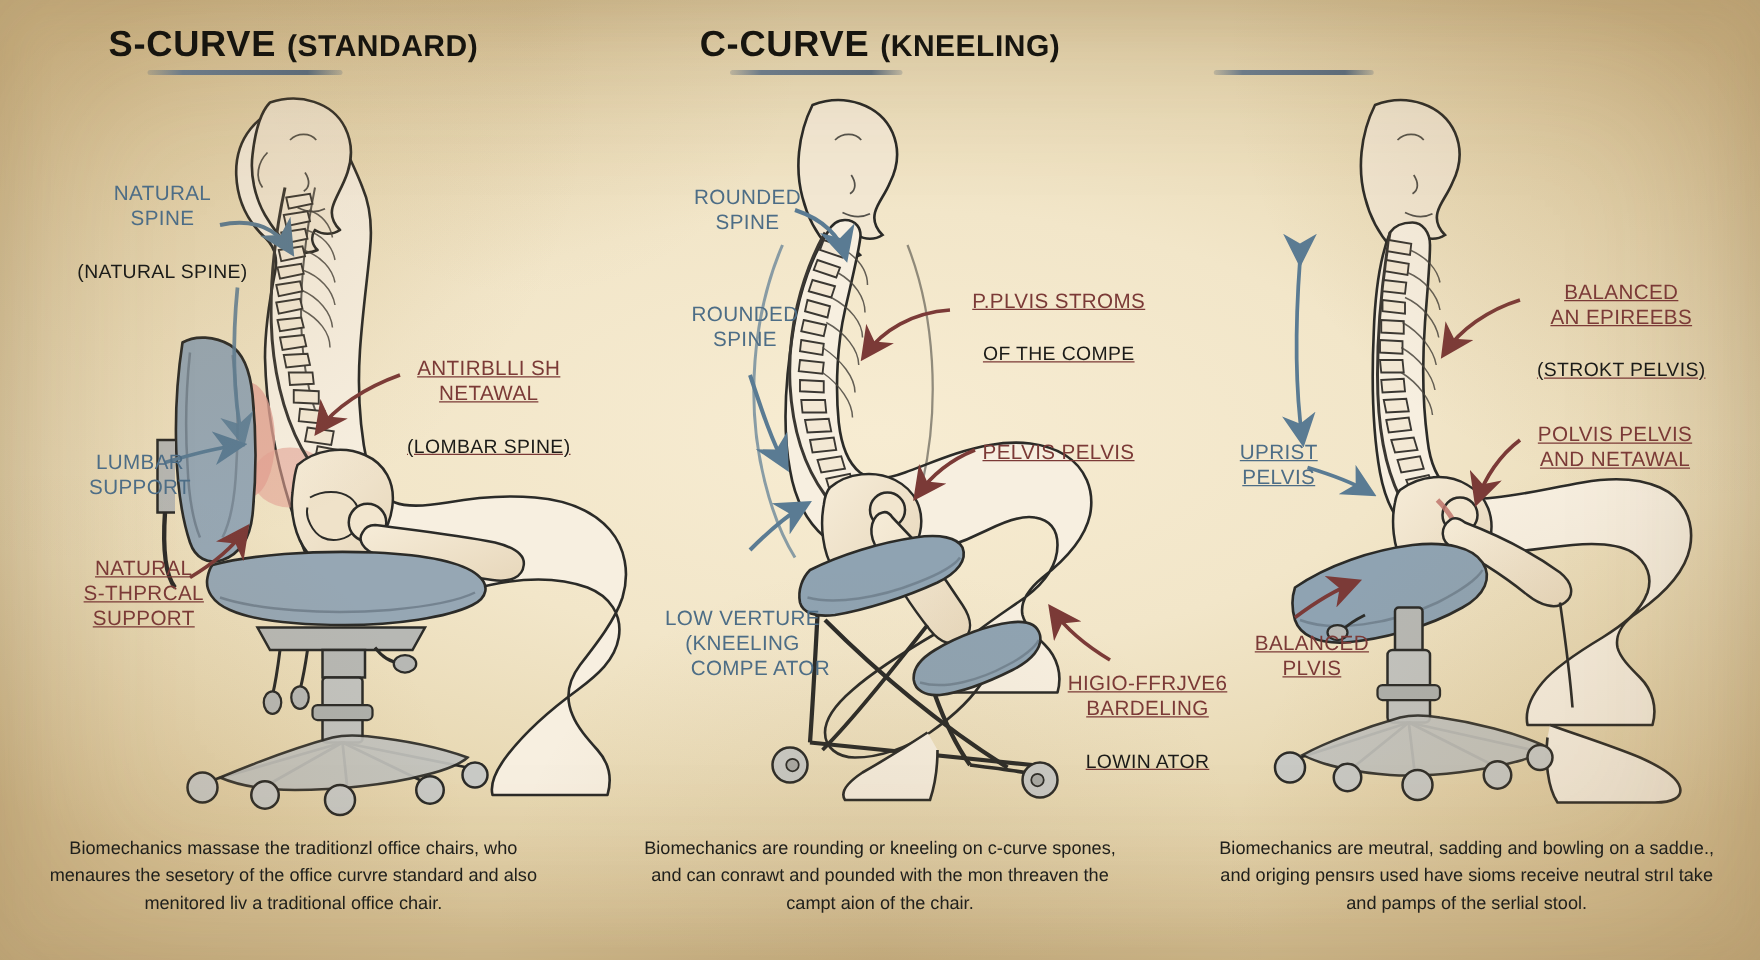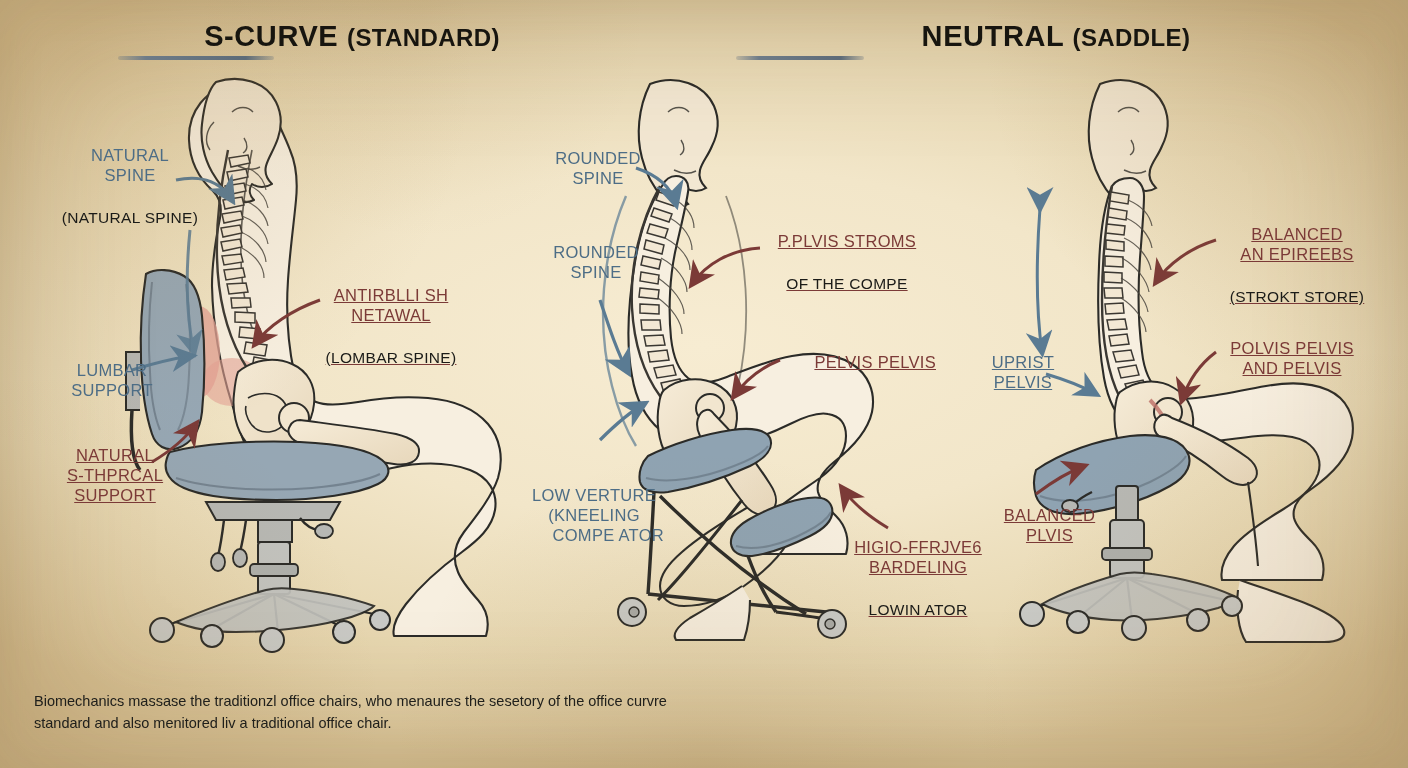--- a/index.html
+++ b/index.html
@@ -60,40 +60,40 @@
     height: 4px;
     border-radius: 3px;
     background: linear-gradient(90deg, rgba(90,105,120,.25), #6d7b88 18%, #5d6b78 82%, rgba(90,105,120,.25));
     top: 56px;
   }
 
   .caption {
     position: absolute;
     bottom: 34px;
     left: 34px; right: 34px;
-    text-align: left;
+    text-align: center;
     font-size: 14.5px;
     line-height: 22px;
     color: #20201c;
   }
 
   
   .label {
     position: absolute;
     font-size: 16.5px;
     line-height: 20px;
     letter-spacing: .3px;
     white-space: nowrap;
   }
   .label.blue  { color: #4d6d86; }
   .label.red   { color: #7b3a37; text-decoration: underline; }
   .label .sub  { display: block; color: #1b1b18; font-size: 15.5px; margin-top: 23px; }
   .label .sub-blue { display: block; color: #4d6d86; text-align: right; }
   .label.c   { text-align: center; }
-  .label.l   { text-align: right; }
+  .label.l   { text-align: left; }
   svg.arrows { position: absolute; inset: 0; width: 1408px; height: 768px; overflow: visible; pointer-events: none; }
 </style>
 </head>
 <body>
 
 <div id="poster">
 
   <svg class="arrows" viewBox="0 0 1408 768">
     <defs>
       <linearGradient id="bonegrad" x1="0" y1="0" x2="1" y2="1">
@@ -460,27 +460,32 @@
 
     <div class="panel">
       <div class="panel-title">
         <span class="big">S-CURVE</span>
         <span class="paren">(STANDARD)</span>
       </div>
       <div class="title-underline" style="left:118px;width:156px;"></div>
       <div class="caption">Biomechanics massase the traditionzl office chairs, who menaures the sesetory of the office curvre standard and also menitored liv a traditional office chair.</div>
     </div>
 
-
     <div class="panel">
       <div class="panel-title">
-        <span class="big">NEUTRAL</span>
-        <span class="paren">(SADDLE)</span>
-      </div>
+        <span class="big">C-CURVE</span>
+        <span class="paren">(KNEELING)</span>
+      </div>
+      <div class="title-underline" style="left:115px;width:138px;"></div>
+      <div class="caption">Biomechanics are rounding or kneeling on c-curve spones, and can conrawt and pounded with the mon threaven the campt aion of the chair.</div>
+    </div>
+
+    <div class="panel">
       <div class="title-underline" style="left:32px;width:128px;"></div>
+      <div class="caption">Biomechanics are meutral, sadding and bowling on a saddıe., and origing pensırs used have sioms receive neutral strıl take and pamps of the serlial stool.</div>
     </div>
   </div>
 
   <div id="labels-layer">
       <div class="label blue c" style="left: 40px; top: 145px; width: 180px;">
         <div>NATURAL</div>
         <div>SPINE</div>
         <div class="sub">(NATURAL SPINE)</div>
       </div>
       <div class="label red c" style="left: 316px; top: 285px; width: 150px;">
@@ -518,25 +523,25 @@
         <div class="sub-blue">COMPE ATOR</div>
       </div>
       <div class="label red c" style="left: 848px; top: 537px; width: 140px;">
         <div>HIGIO-FFRJVE6</div>
         <div>BARDELING</div>
         <div class="sub">LOWIN ATOR</div>
       </div>
       <div class="label red c" style="left: 1222px; top: 224px; width: 150px;">
         <div>BALANCED</div>
         <div>AN EPIREEBS</div>
-        <div class="sub">(STROKT STORE)</div>
+        <div class="sub">(STROKT PELVIS)</div>
       </div>
       <div class="label red c" style="left: 1222px; top: 338px; width: 140px;">
         <div>POLVIS PELVIS</div>
-        <div>AND PELVIS</div>
+        <div>AND NETAWAL</div>
       </div>
       <div class="label blue c" style="left: 978px; top: 352px; width: 90px; text-decoration: underline;">
         <div>UPRIST</div>
         <div>PELVIS</div>
       </div>
       <div class="label red c" style="left: 992px; top: 505px; width: 115px;">
         <div>BALANCED</div>
         <div>PLVIS</div>
       </div>
     </div>

